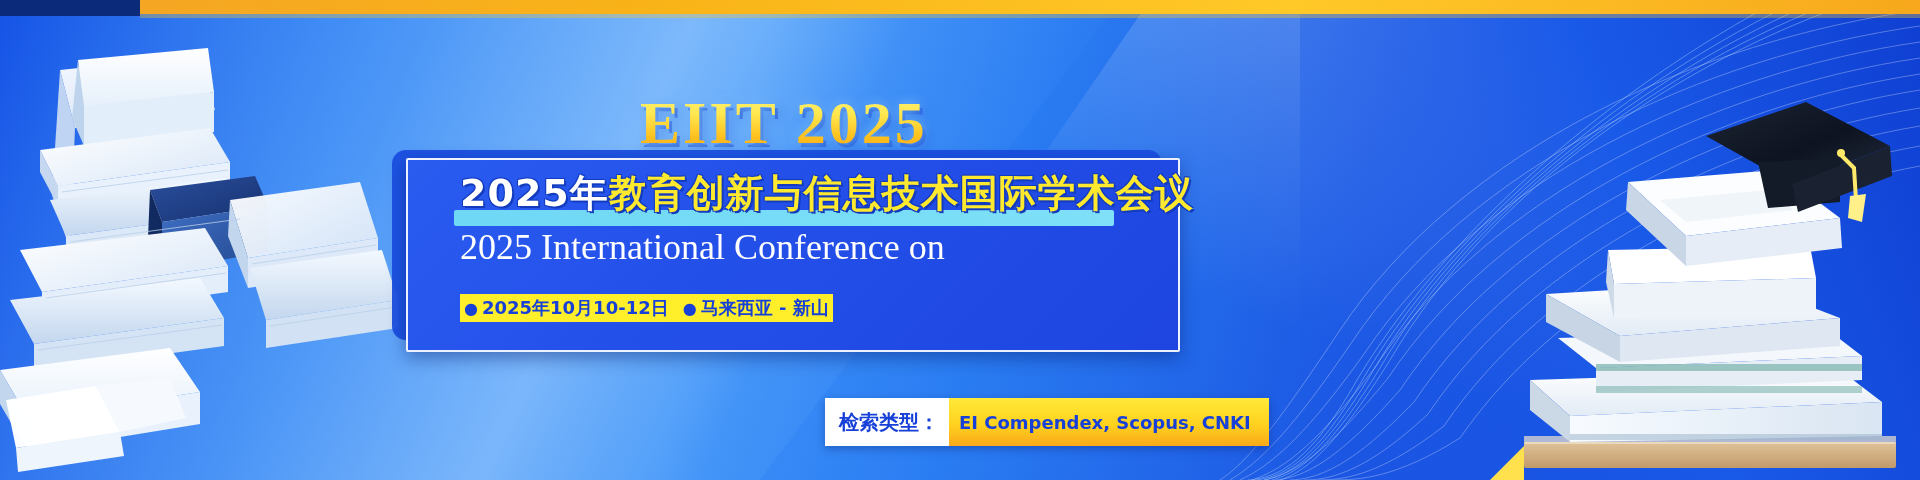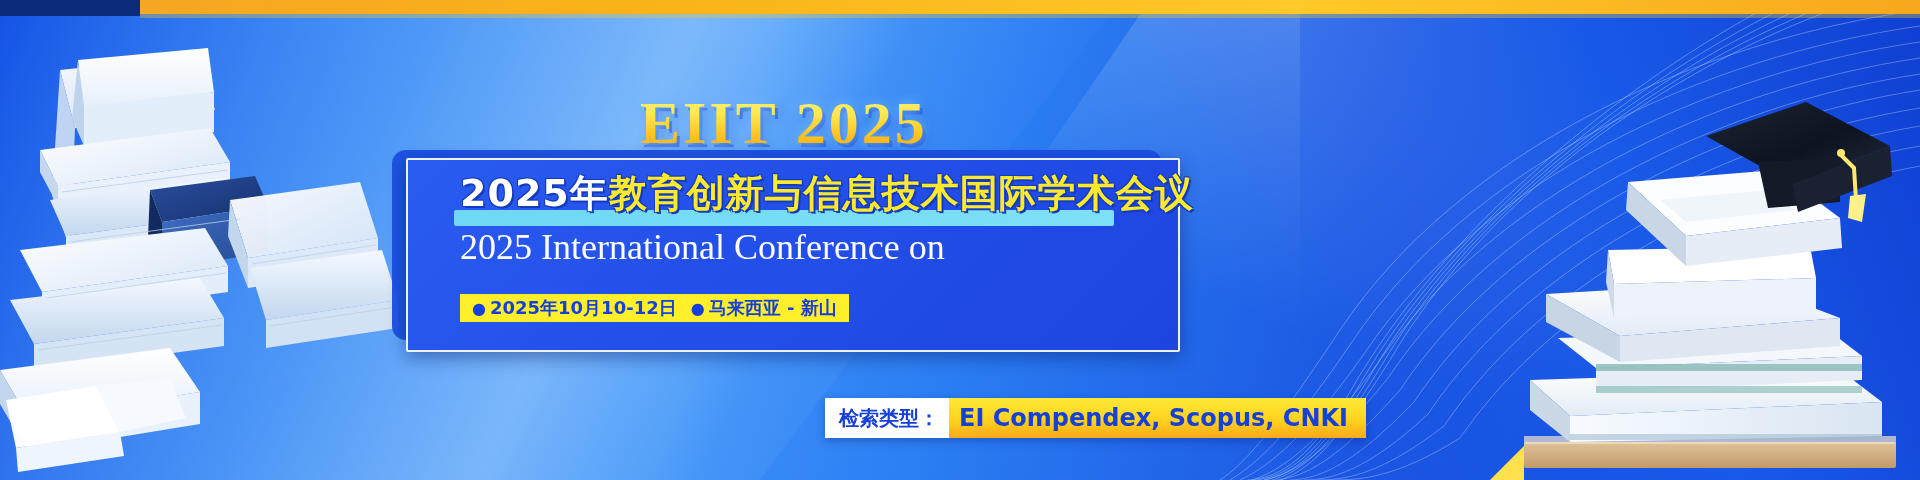--- a/index.html
+++ b/index.html
@@ -76,33 +76,33 @@
   .cn-white{color:#ffffff;}
   .cn-yellow{color:#ffe92e;}
 
   .en-line{position:absolute;left:52px;color:#ffffff;
     font-family:"Liberation Serif","DejaVu Serif",serif;font-size:36px;line-height:1.18;
     white-space:nowrap;}
   #en-line-1{top:66px;}
   #en-line-2{top:96px;}
 
   #date-bar{position:absolute;left:52px;top:134px;height:28px;
-    background:#ffef2b;display:flex;align-items:center;padding:0 12px;gap:14px;}
+    background:#ffef2b;display:flex;align-items:center;padding:0 4px;gap:14px;}
   .date-item{color:#1740d8;font-weight:bold;font-size:18px;white-space:nowrap;
     font-family:"DejaVu Sans","Liberation Sans",sans-serif;}
   .bullet{color:#1740d8;font-size:16px;margin-right:4px;}
 
   
-  #index-bar{position:absolute;left:825px;top:398px;height:40px;display:flex;align-items:stretch;
+  #index-bar{position:absolute;left:825px;top:398px;height:48px;display:flex;align-items:stretch;
     box-shadow:0 3px 8px rgba(8,30,110,.35);}
   #index-label{background:#ffffff;color:#1740d8;font-weight:bold;font-size:20px;
     display:flex;align-items:center;padding:0 10px 0 14px;white-space:nowrap;
     font-family:"DejaVu Sans","Liberation Sans",sans-serif;}
   #index-value{background:linear-gradient(180deg,#ffe93a 0%,#ffd21e 55%,#f9a91a 100%);
-    color:#1740d8;font-weight:bold;font-size:24px;display:flex;align-items:center;
+    color:#1740d8;font-weight:bold;font-size:18px;display:flex;align-items:center;
     padding:0 18px 0 10px;white-space:nowrap;
     font-family:"DejaVu Sans","Liberation Sans",sans-serif;}
 </style>
 </head>
 <body>
 
 <div id="banner">
 
   <div class="bg-base"></div>
   <div class="bg-lightwedge"></div>

